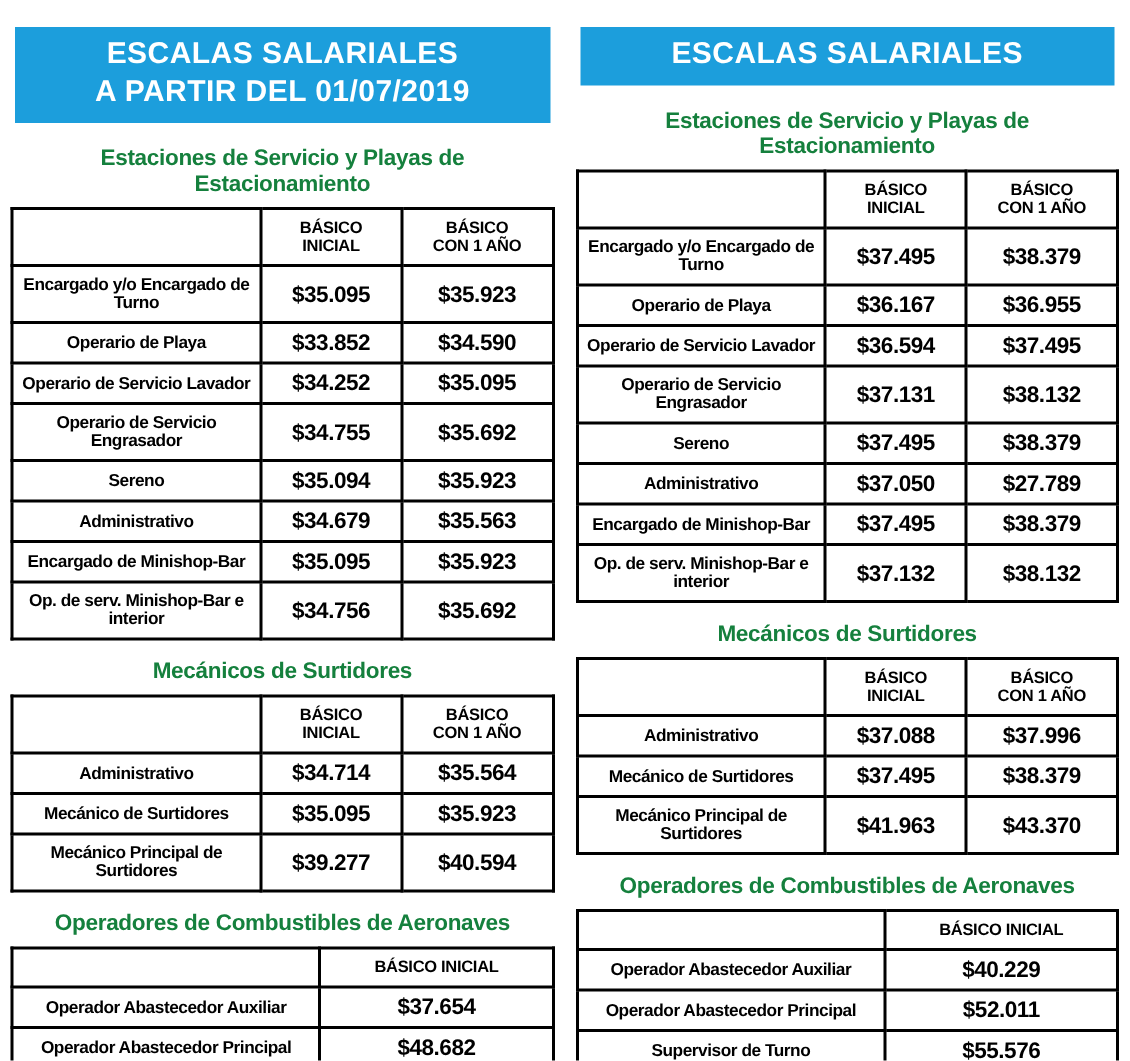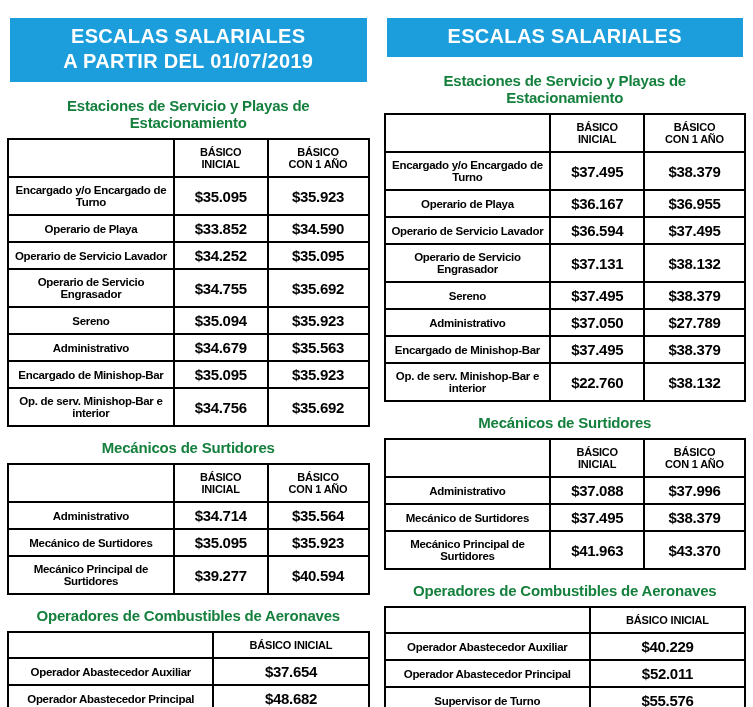--- a/index.html
+++ b/index.html
@@ -232,21 +232,21 @@
             <td class="val">$37.050</td>
             <td class="val">$27.789</td>
           </tr>
           <tr>
             <td class="lbl">Encargado de Minishop-Bar</td>
             <td class="val">$37.495</td>
             <td class="val">$38.379</td>
           </tr>
           <tr>
             <td class="lbl">Op. de serv. Minishop-Bar e interior</td>
-            <td class="val">$22.760</td>
+            <td class="val">$37.132</td>
             <td class="val">$38.132</td>
           </tr>
         </tbody>
     </table>
 
     <div class="section-title">Mecánicos de Surtidores</div>
     <table class="tbl three-col">
       <thead>
         <tr>
           <th></th>

